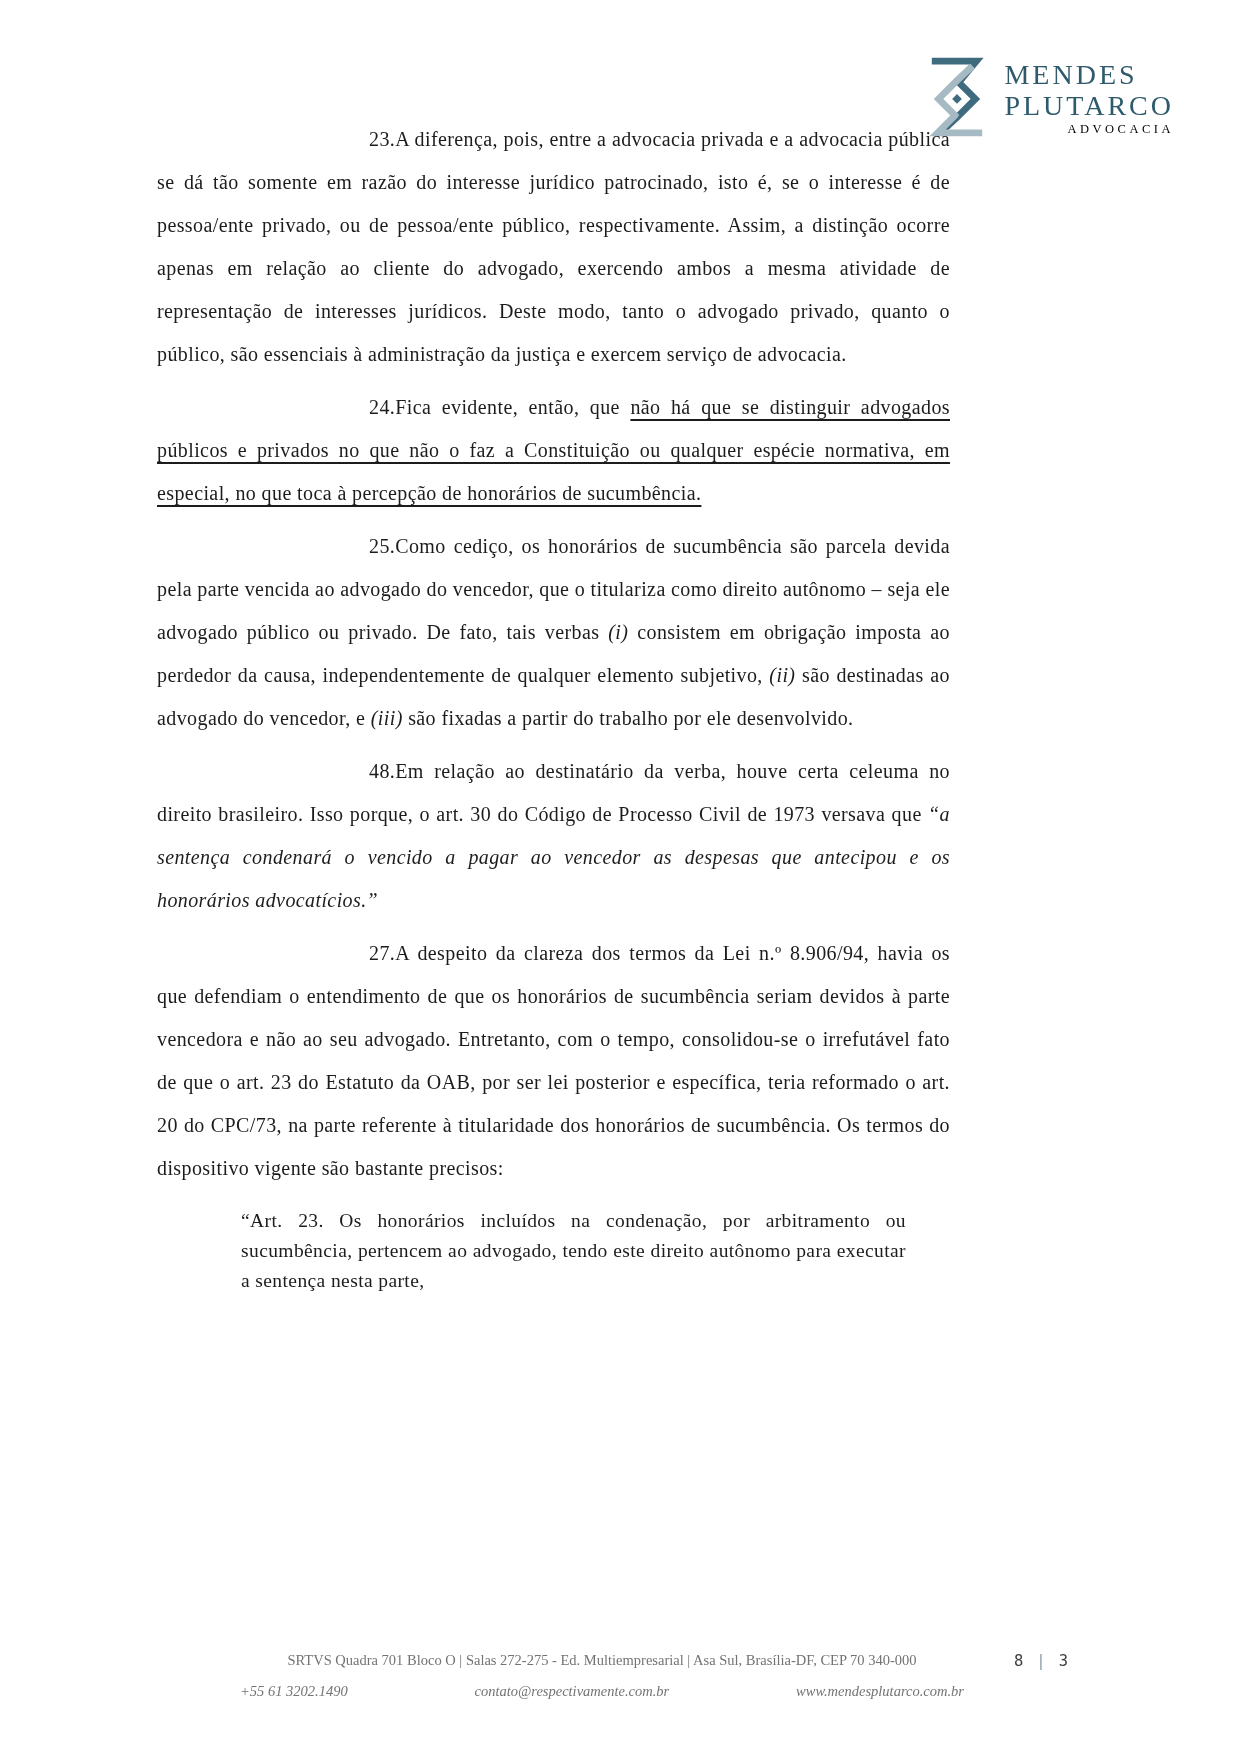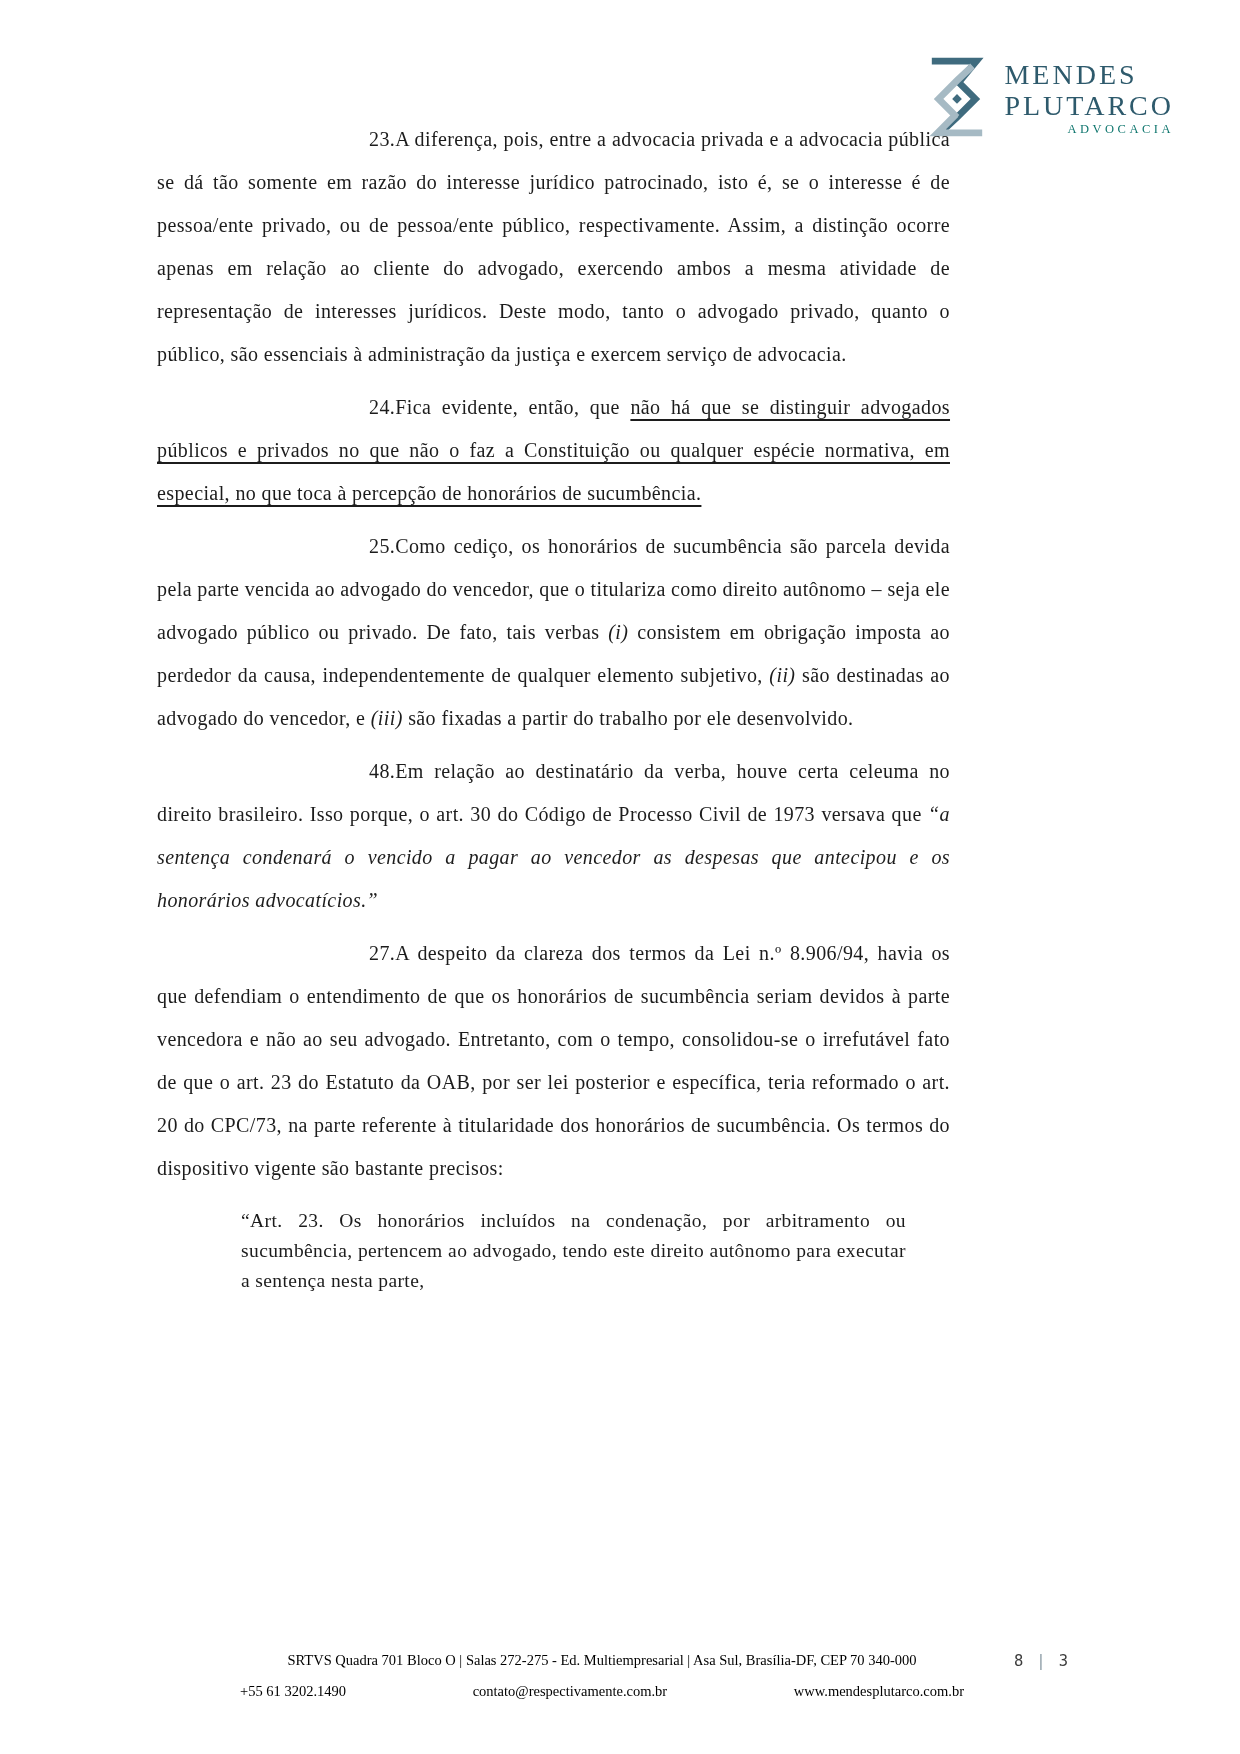--- a/index.html
+++ b/index.html
@@ -18,21 +18,21 @@
     display:flex;align-items:center;gap:16px;
   }
   .logo-mark{width:62px;height:86px;flex:0 0 auto;}
   .wordmark{display:flex;flex-direction:column;}
   .brand-line{
     font-size:28px;letter-spacing:3px;line-height:31px;
     color:#2e5a6c;font-family:"Liberation Serif", serif;
   }
   .brand-sub{
     font-size:12.5px;letter-spacing:3.5px;line-height:14px;
-    color:#0f766e;text-align:right;margin-top:1px;
+    color:#000000;text-align:right;margin-top:1px;
   }
   
   .doc-body{
     position:absolute;left:157px;top:118px;width:793px;
     font-size:20px;line-height:43px;
     text-align:justify;
     letter-spacing:0.4px;
   }
   .para{margin:0;text-indent:106px;}
   .para + .para{margin-top:10px;}
@@ -41,24 +41,24 @@
     margin-left:84px;width:665px;
     line-height:30px;text-indent:0;margin-top:16px;
     font-size:19.5px;
   }
   .run-b{font-weight:normal;}
   .run-i{font-style:italic;}
   .run-u{text-decoration:underline;text-underline-offset:5px;text-decoration-thickness:2px;}
   
   .footer{
     position:absolute;left:240px;top:1652px;width:724px;
-    color:#000000;font-size:14.5px;line-height:17px;
+    color:#737373;font-size:14.5px;line-height:17px;
   }
   .footer-row1{text-align:center;}
-  .footer-row2{display:flex;justify-content:space-between;margin-top:14px;}
+  .footer-row2{display:flex;justify-content:space-between;margin-top:14px;font-style:italic;}
   .page-num{
     position:absolute;left:1014px;top:1652px;
     display:flex;gap:12px;color:#3d3d3d;font-size:15.5px;
     font-family:"DejaVu Sans Mono", monospace;letter-spacing:1px;
   }
   .page-num .sep{color:#8a9aa4;}
 </style>
 </head>
 <body>
 

